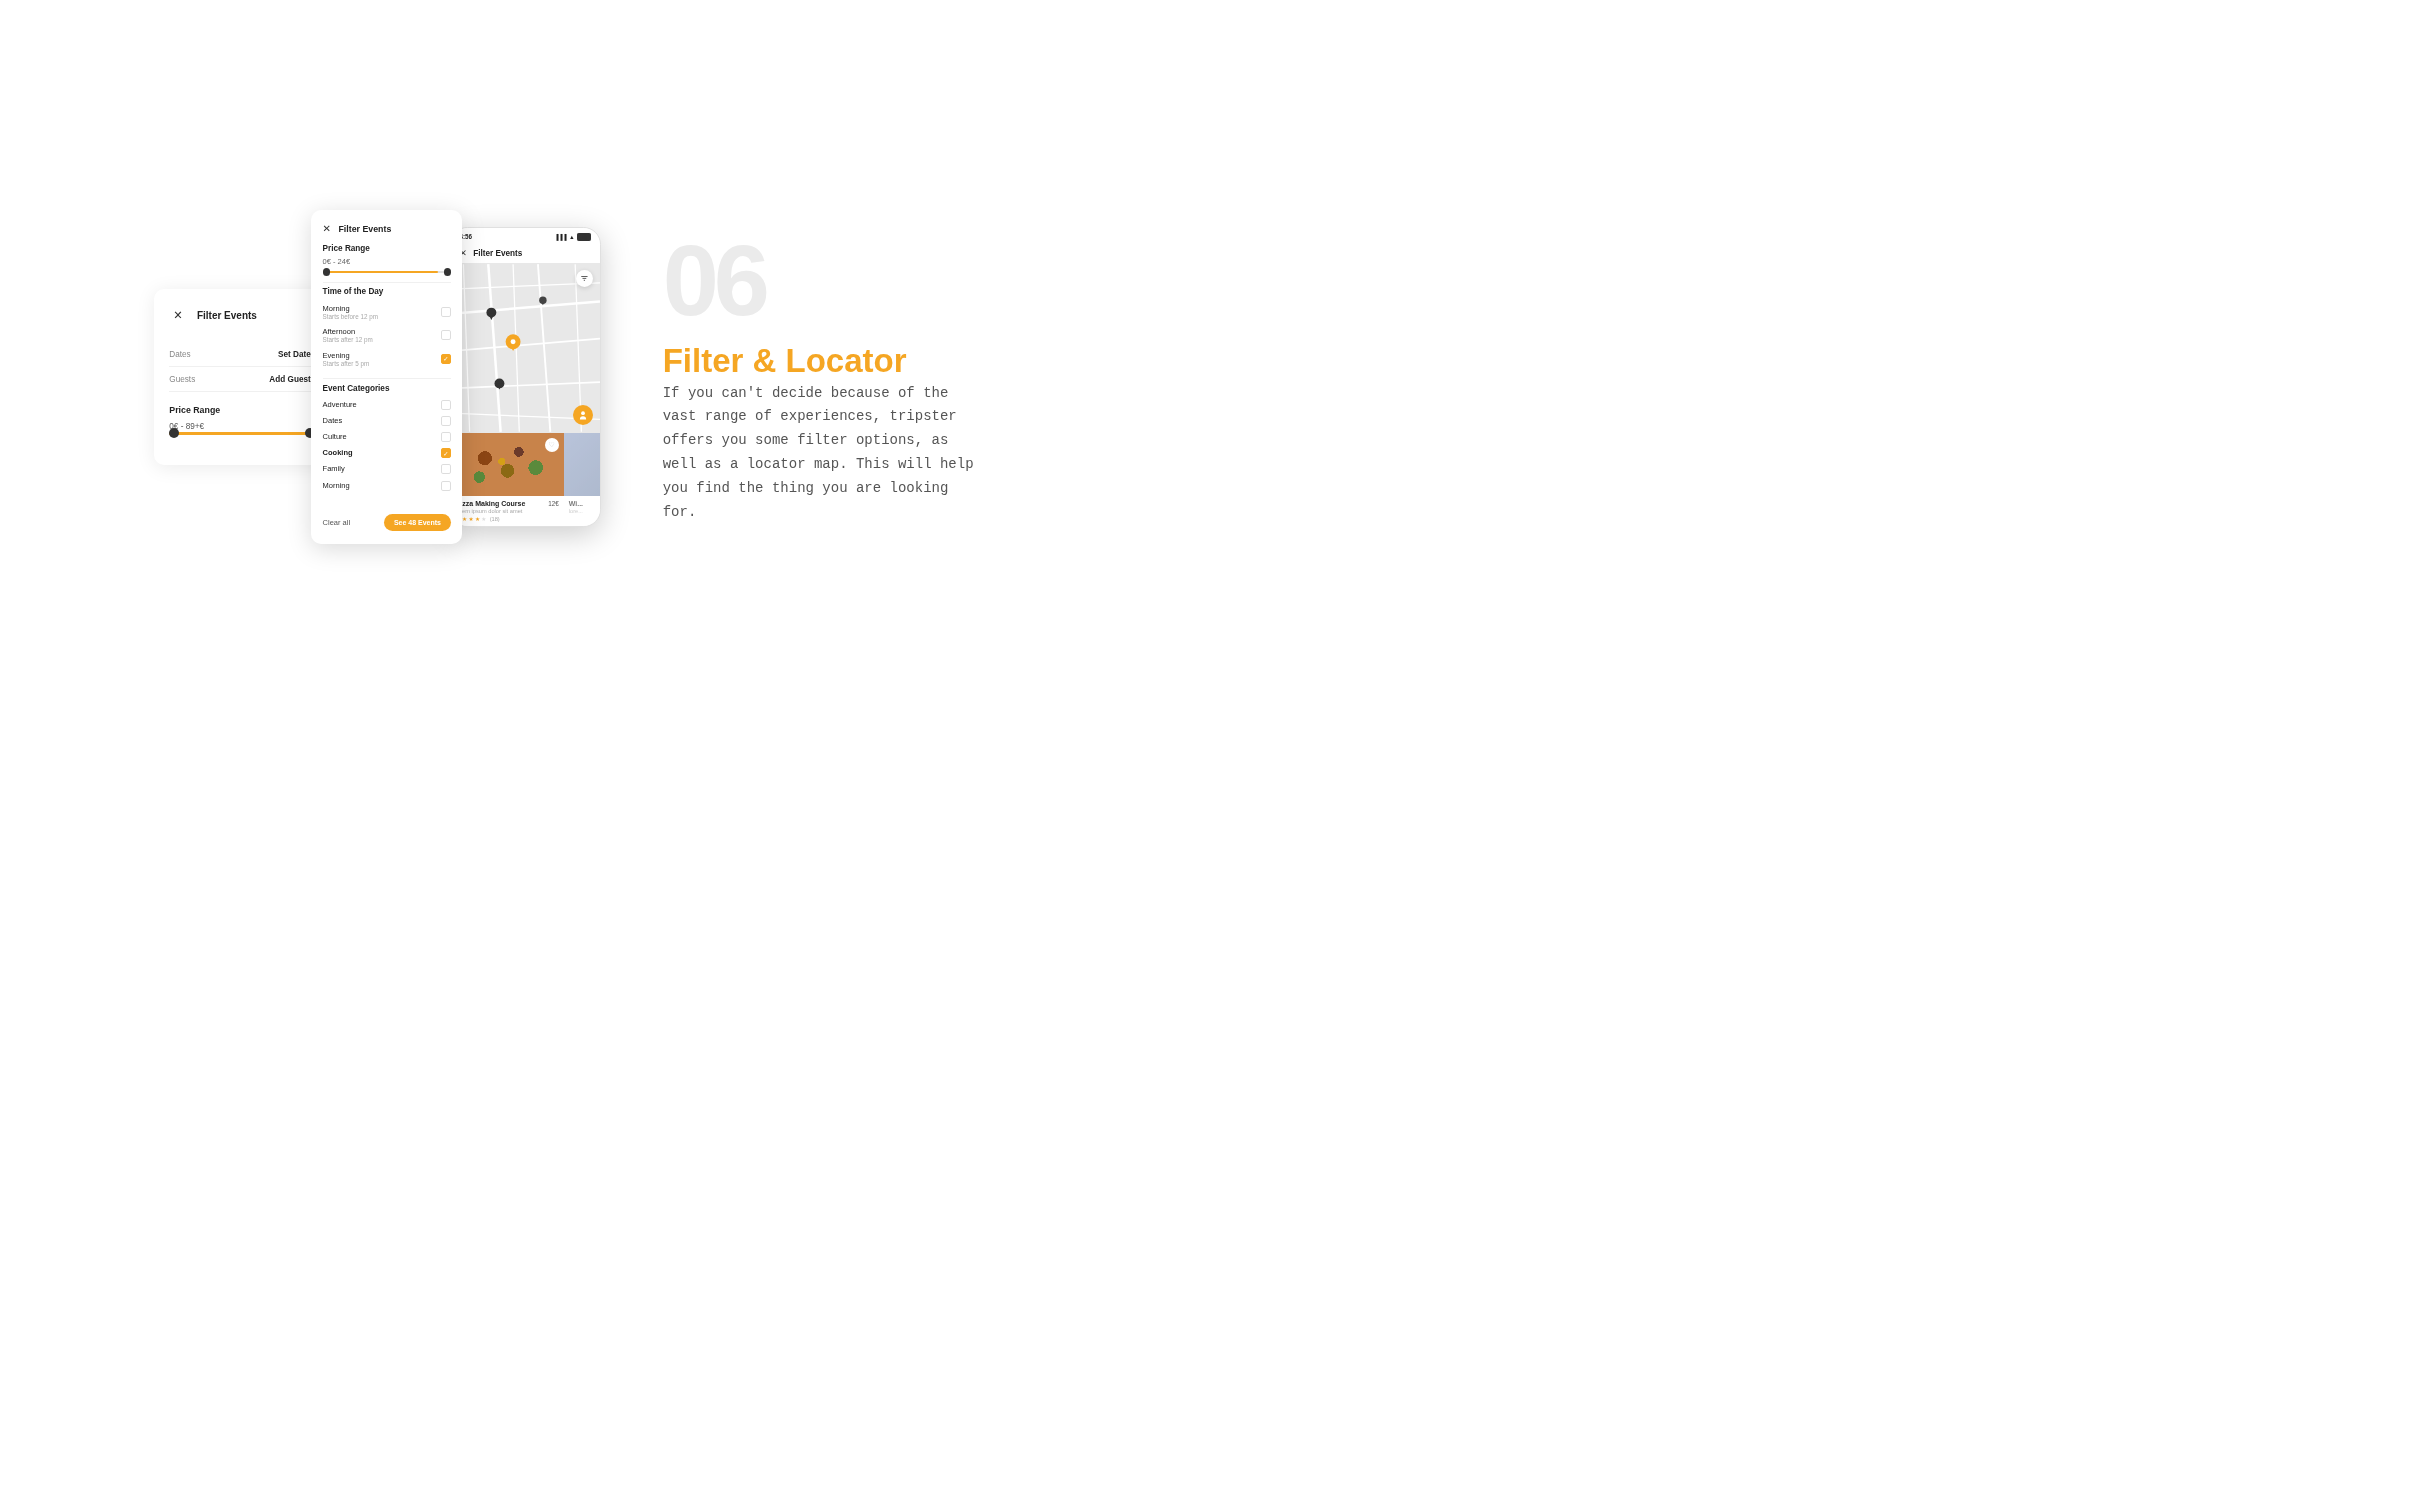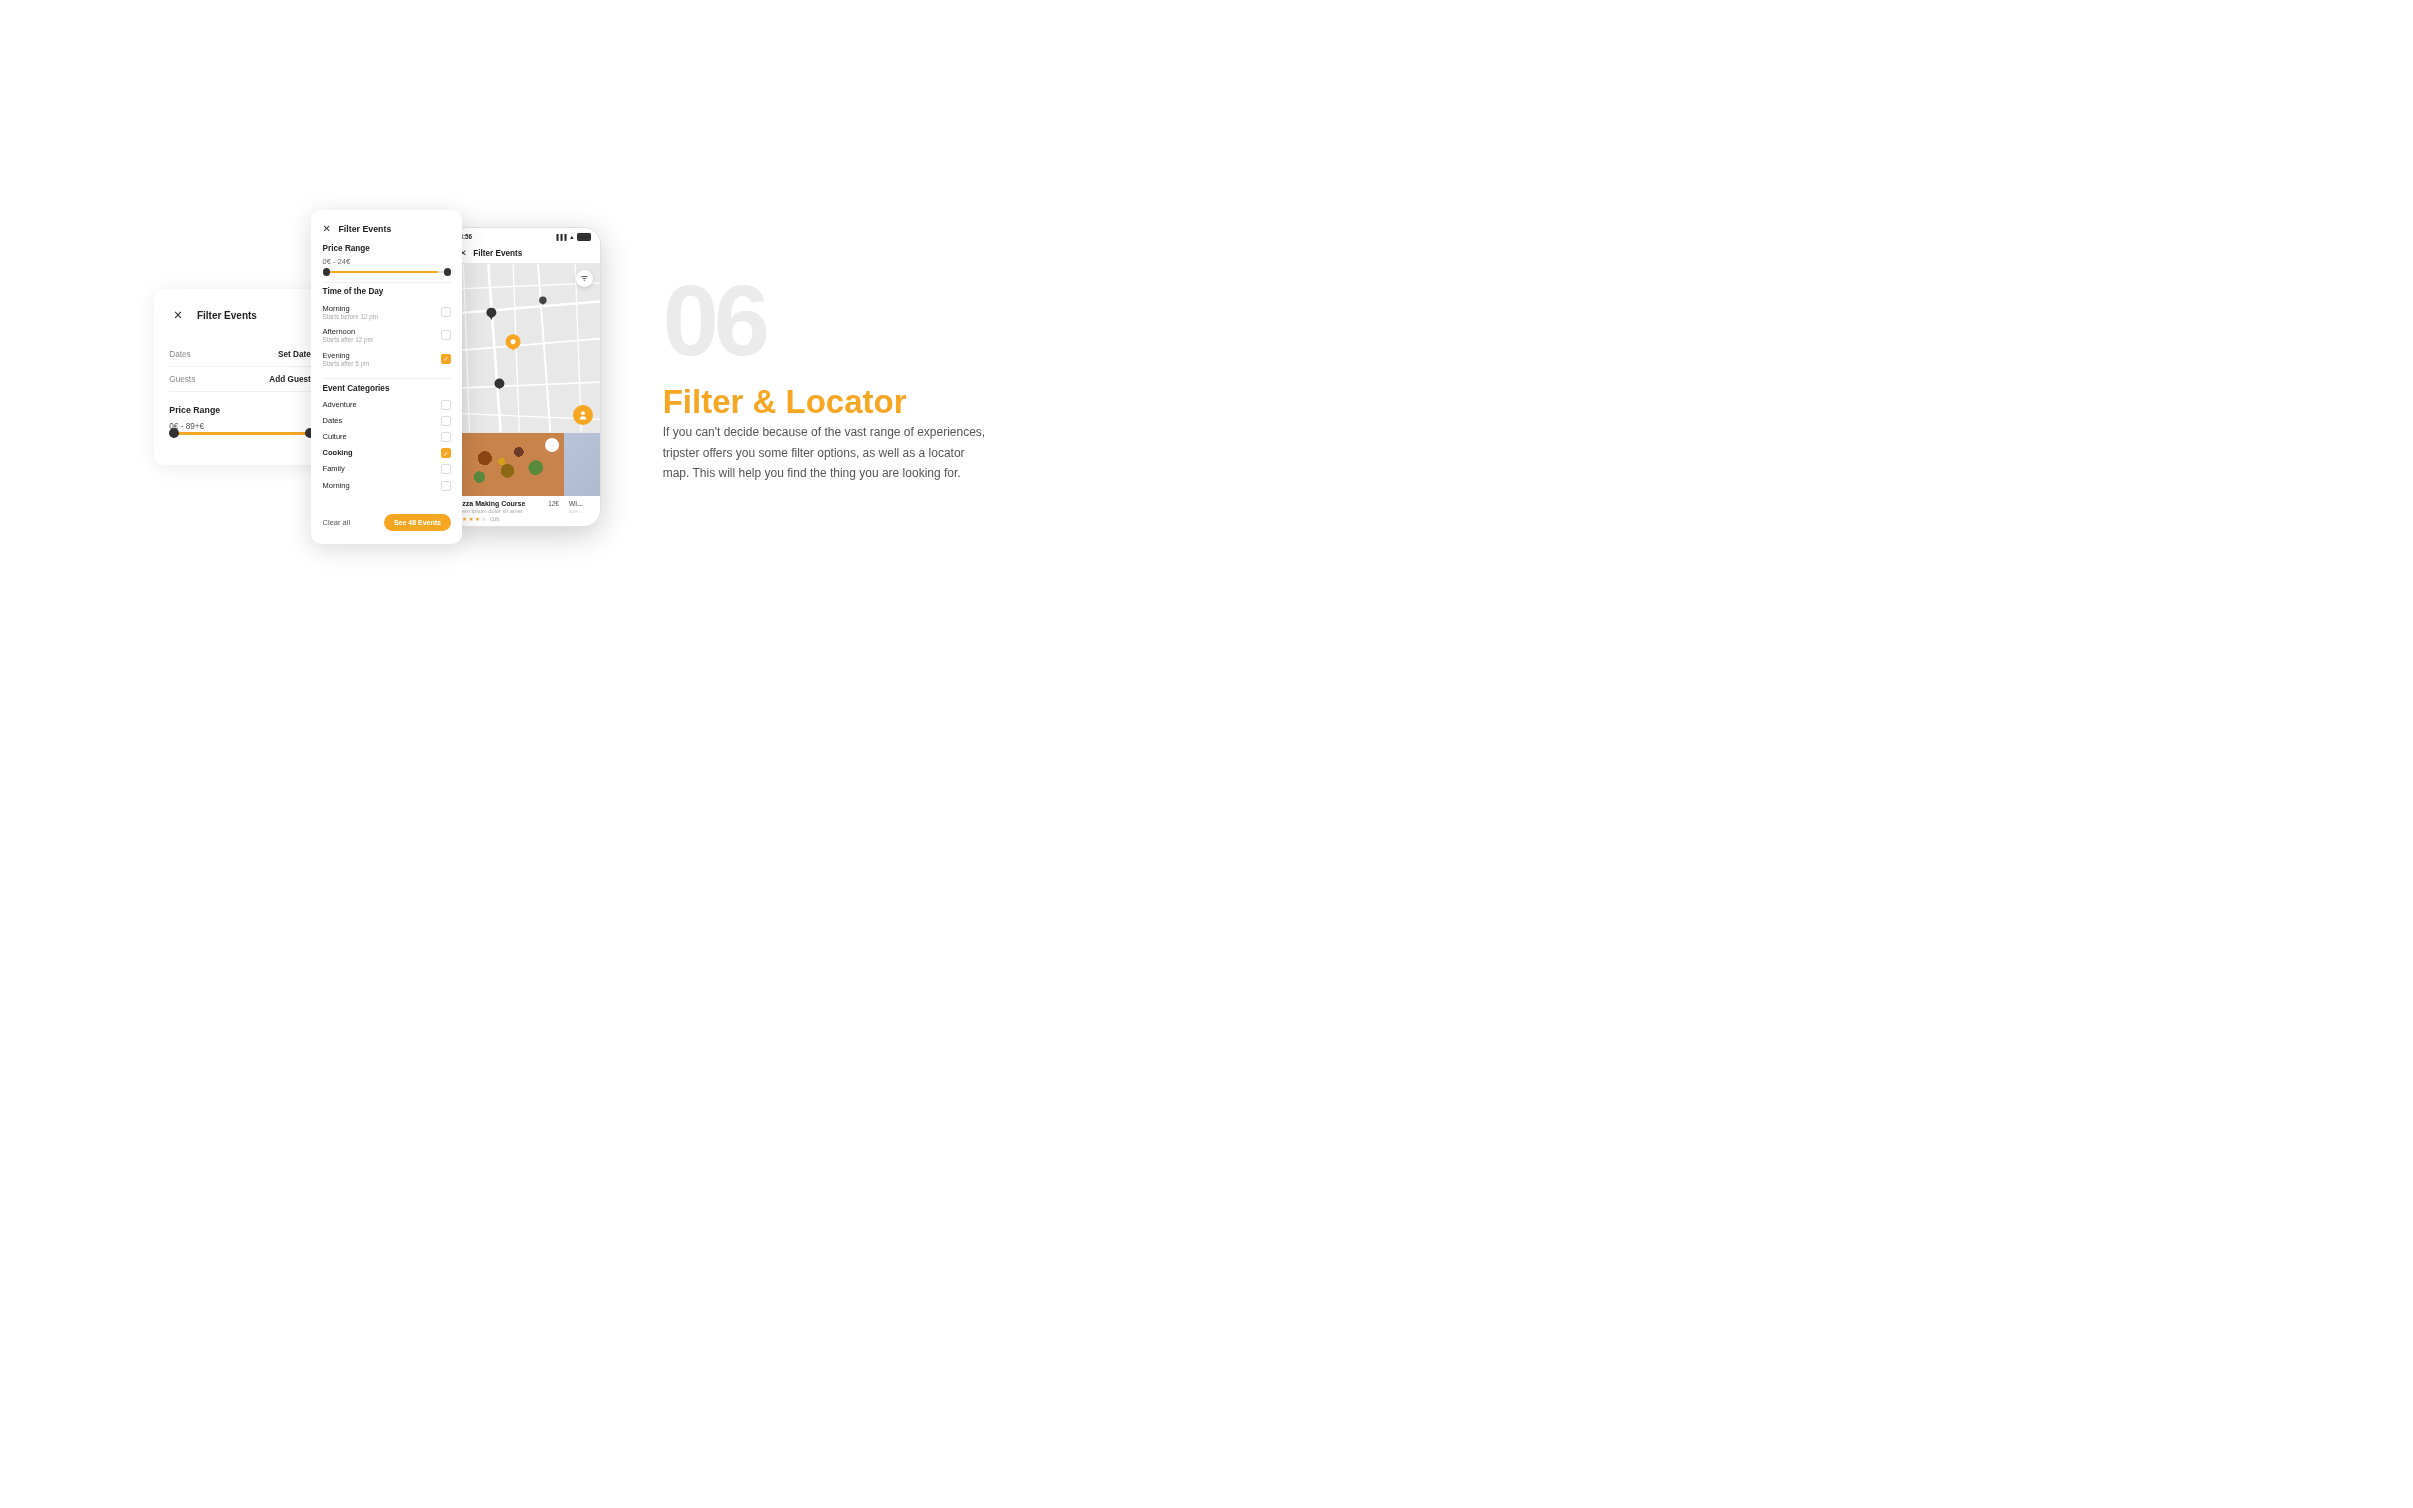--- a/index.html
+++ b/index.html
@@ -493,24 +493,25 @@
 
     .heading {
       font-size: 33px;
       font-weight: 800;
       color: #f5a623;
       line-height: 1.1;
       margin-bottom: 2px;
     }
 
     .description {
-      font-size: 12px;
+      font-size: 14px;
       color: #555;
       line-height: 1.7;
       max-width: 327px;
+      font-family: Liberation Mono, monospace;
     }
 
     .section-divider {
       width: 100%;
       height: 0.6px;
       background: #f0f0f0;
       margin: 5px 0;
     }
   </style>
 </head>

